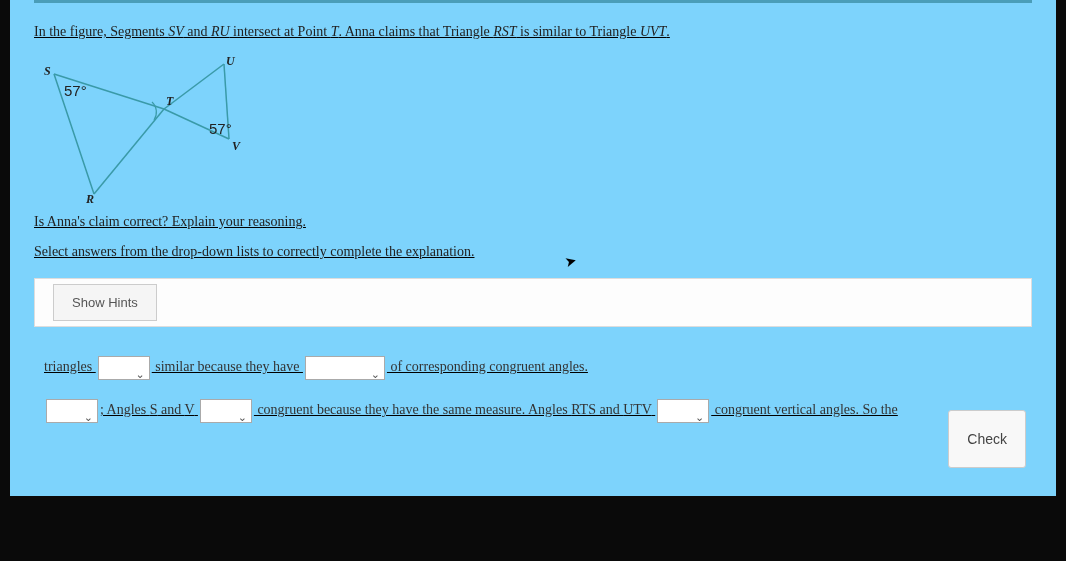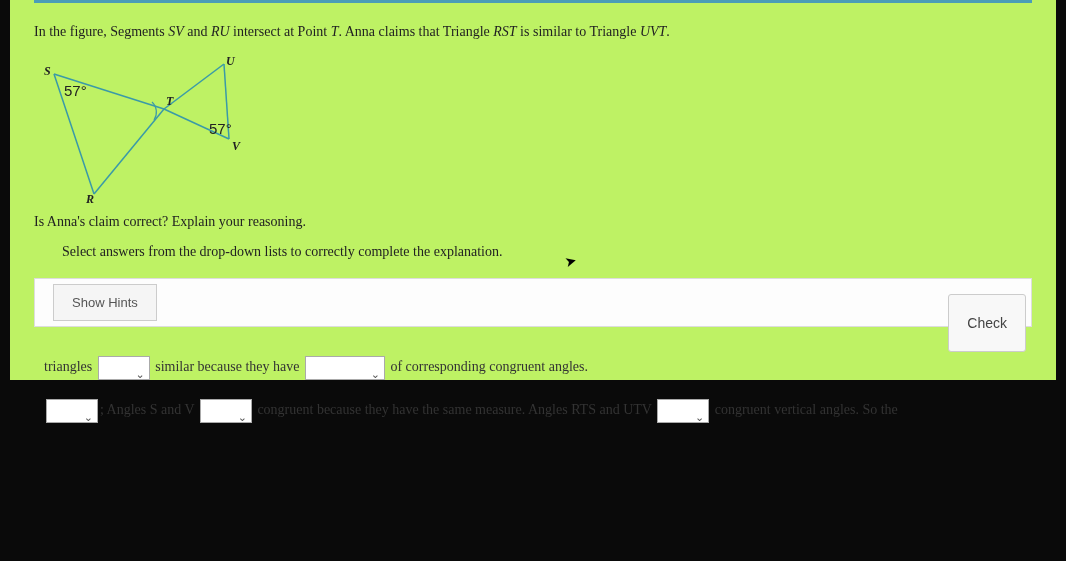--- a/index.html
+++ b/index.html
@@ -4,25 +4,26 @@
   <style>
     * { box-sizing: border-box; margin: 0; padding: 0; }
     body {
       font-family: Georgia, 'Times New Roman', serif;
       background: #0a0a0a;
       width: 1066px;
       height: 561px;
       overflow: hidden;
     }
     .page {
-      background: #bef264;
+      background: #7dd3fc;
       margin: 0 10px;
       padding: 0 24px 20px 24px;
-      height: 380px;
+      height: 496px;
       position: relative;
+      text-decoration: underline;
     }
     .top-border {
       height: 3px;
       background: #4a9db8;
       margin-bottom: 18px;
     }
     .problem-text {
       font-size: 14px;
       color: #222;
       line-height: 1.5;
@@ -52,21 +53,20 @@
     }
     .question-text {
       font-size: 14px;
       color: #222;
       margin-bottom: 14px;
     }
     .instruction-text {
       font-size: 14px;
       color: #222;
       margin-bottom: 18px;
-      margin-left: 28px;
     }
     .hints-section {
       border: 1px solid #ddd;
       padding: 5px 18px;
       background: #fdfdfd;
       margin-bottom: 20px;
     }
     .show-hints-btn {
       background: #f5f5f5;
       border: 1px solid #ccc;

